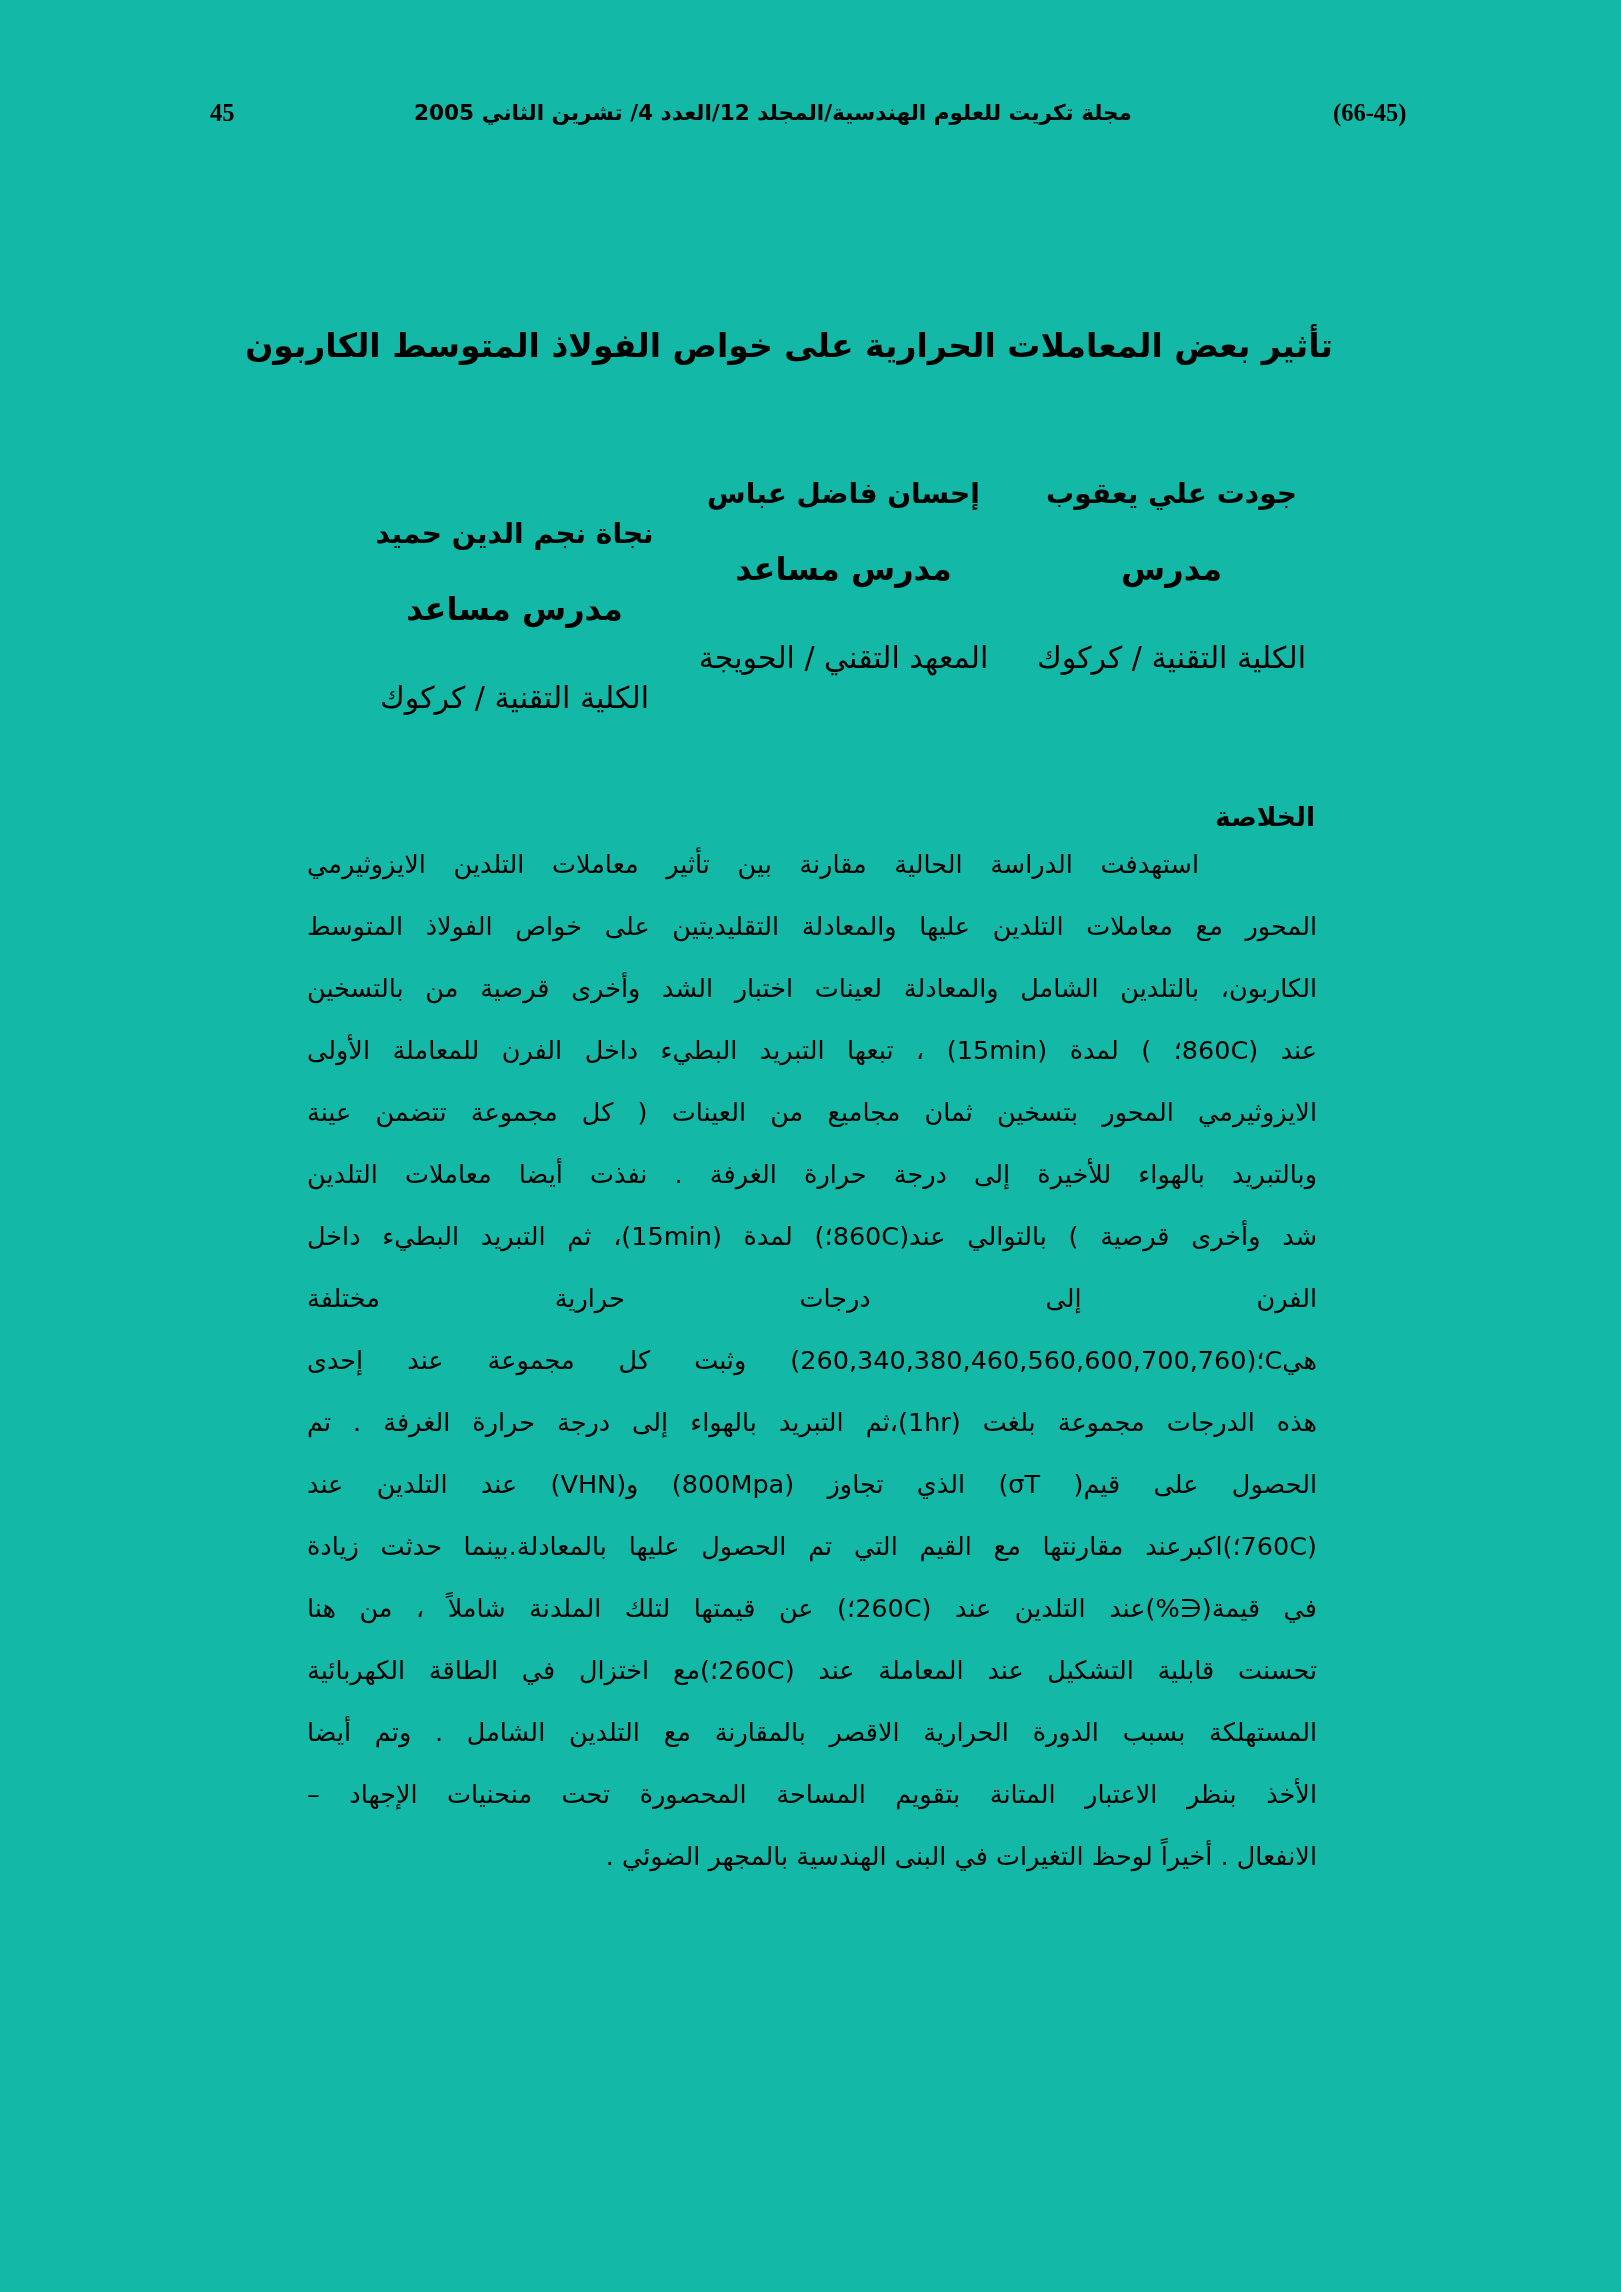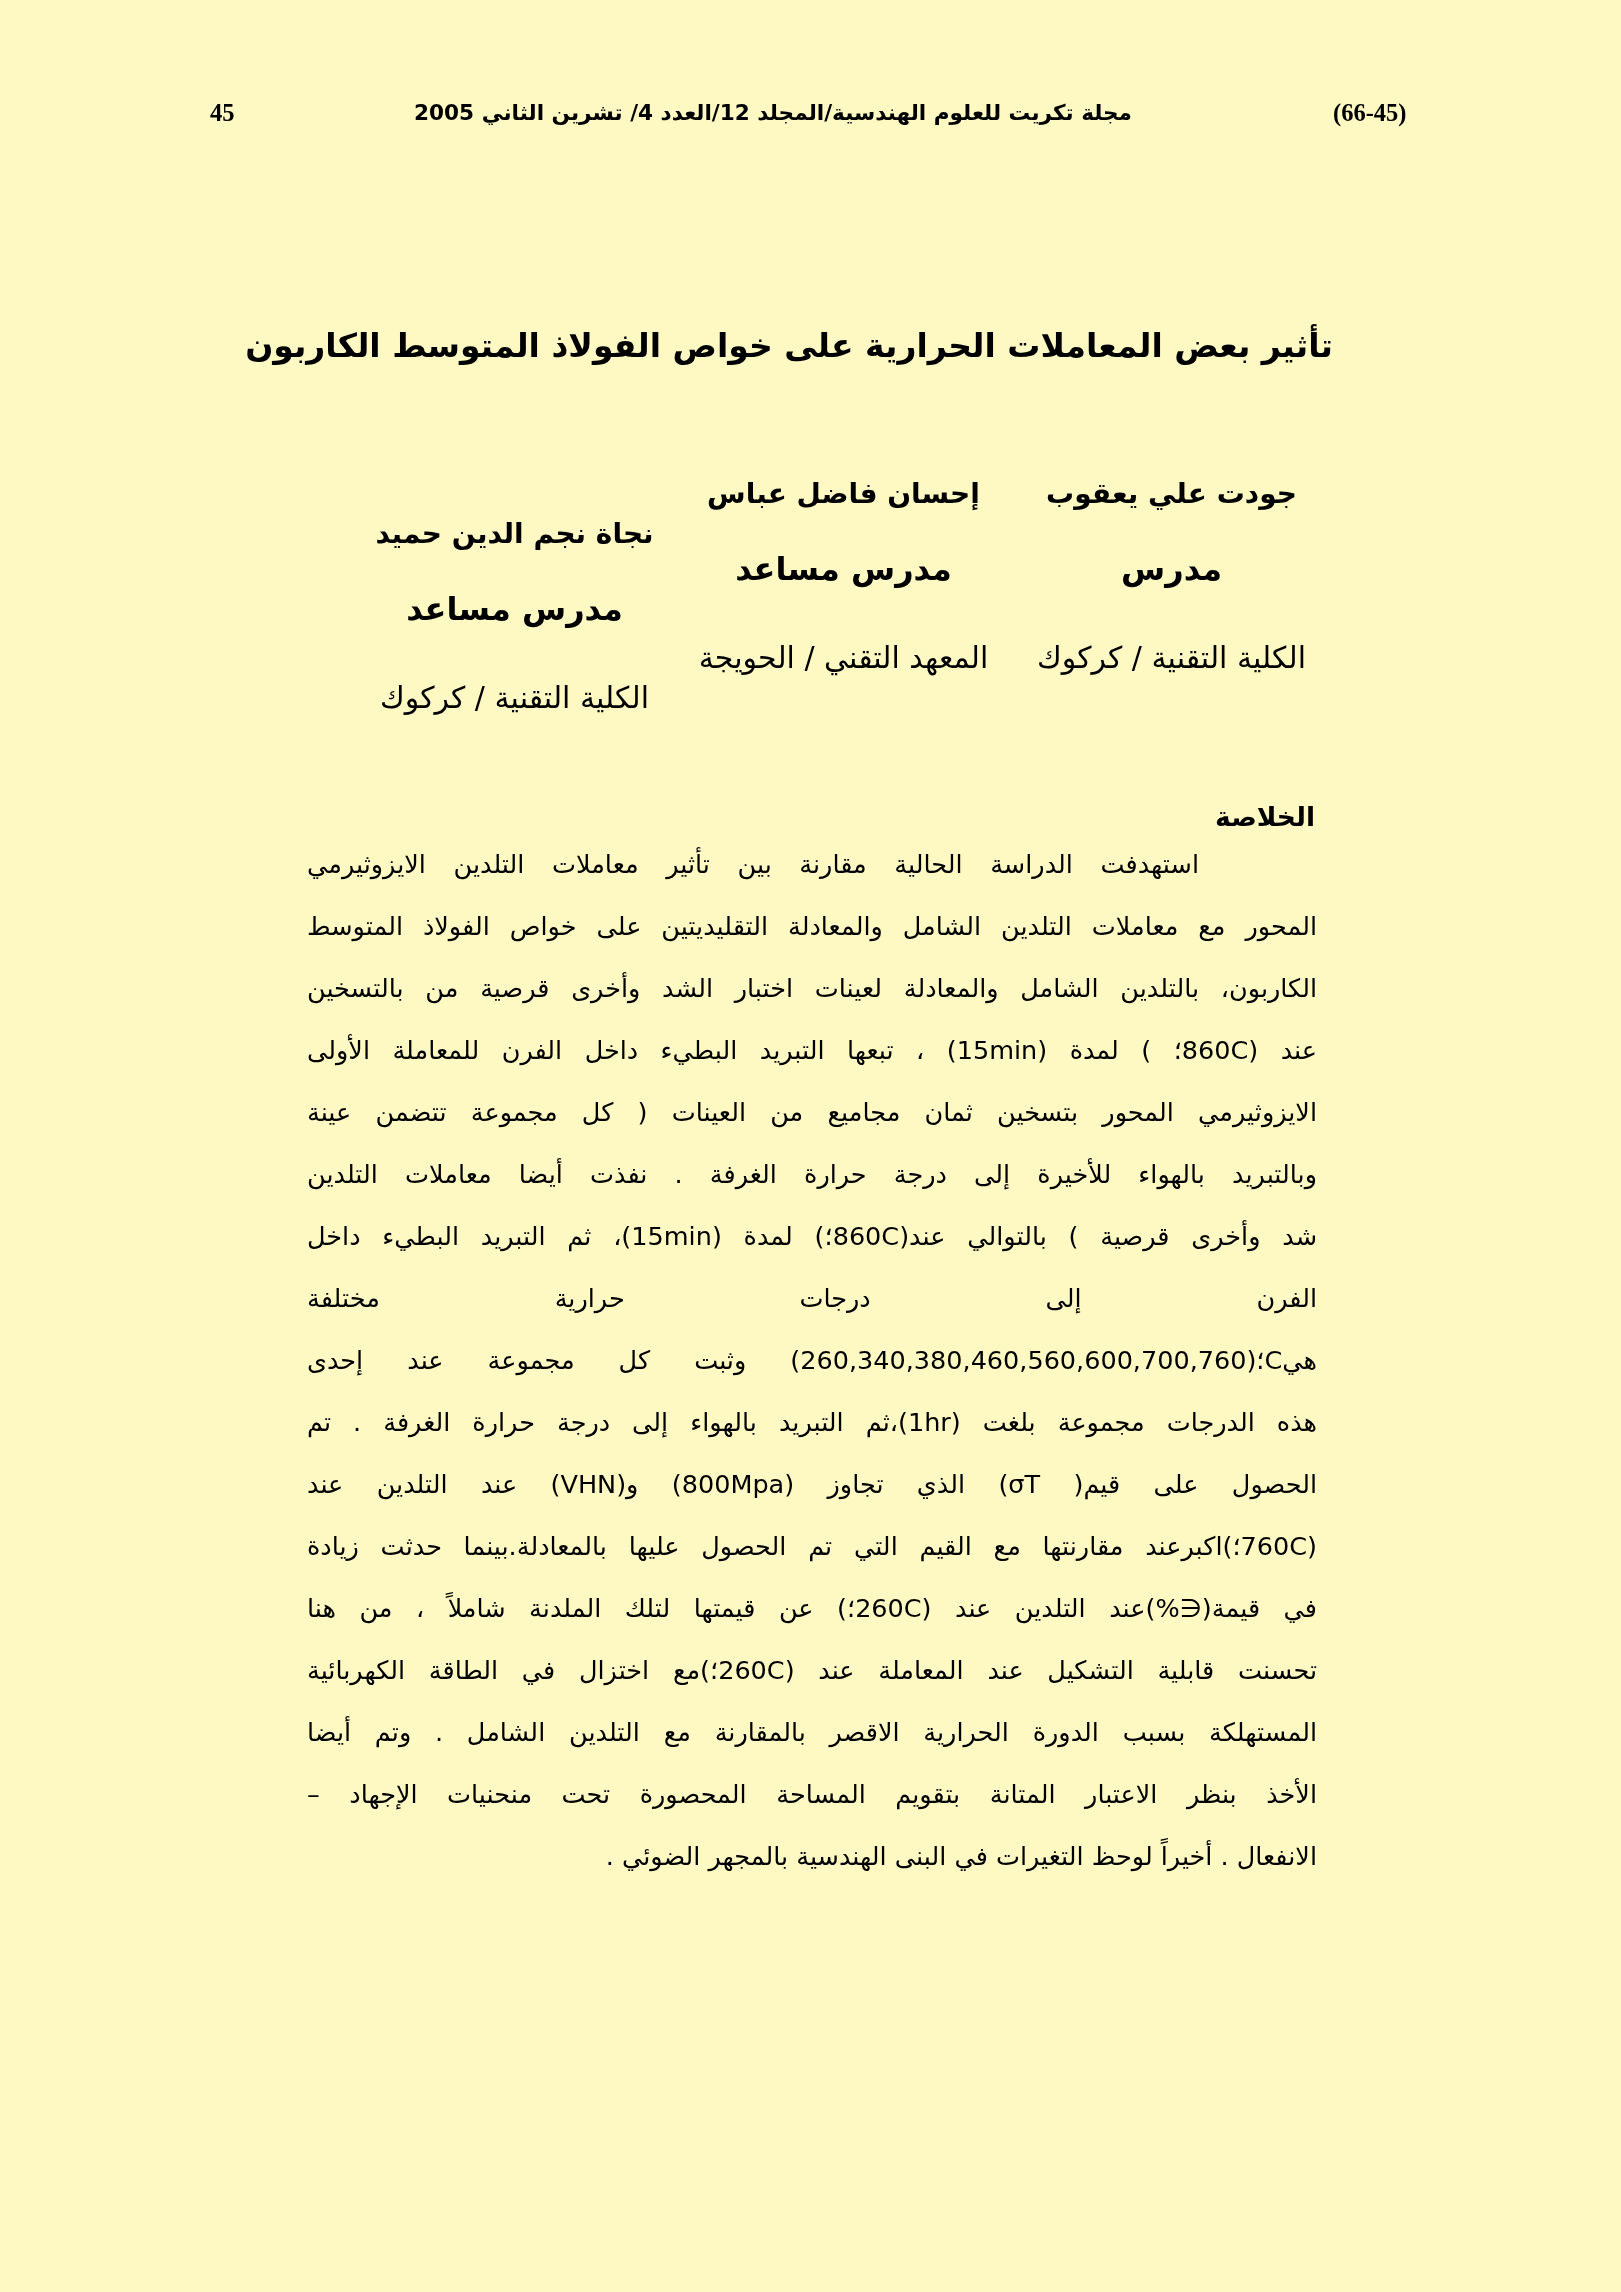--- a/index.html
+++ b/index.html
@@ -11,21 +11,21 @@
     width: 1621px;
     height: 2293px;
     position: relative;
     overflow: hidden;
     color: #000000;
     font-family: "DejaVu Sans", "Liberation Sans", sans-serif;
   }
   .page {
     position: absolute;
     inset: 0;
-    background: #fef9c3;
+    background: #14b8a6;
   }
   
   .hdr {
     position: absolute;
     top: 96px;
     font-weight: bold;
     font-size: 24.5px;
     line-height: 33px;
     white-space: nowrap;
   }
@@ -160,21 +160,21 @@
       <div class="author-name">نجاة نجم الدين حميد</div>
       <div class="author-role">مدرس مساعد</div>
       <div class="author-aff">الكلية التقنية / كركوك</div>
     </div>
   </div>
 
   <div class="abstract-heading">الخلاصة</div>
 
   <div class="abstract-body">
     <div class="abs-line first">استهدفت الدراسة الحالية مقارنة بين تأثير معاملات التلدين الايزوثيرمي</div>
-    <div class="abs-line">المحور مع معاملات التلدين الشامل والمعادلة التقليديتين على خواص الفولاذ المتوسط</div>
+    <div class="abs-line">المحور مع معاملات التلدين عليها والمعادلة التقليديتين على خواص الفولاذ المتوسط</div>
     <div class="abs-line">الكاربون، بالتلدين الشامل والمعادلة لعينات اختبار الشد وأخرى قرصية من بالتسخين</div>
     <div class="abs-line">عند (860C؛ ) لمدة (15min) ، تبعها التبريد البطيء داخل الفرن للمعاملة الأولى</div>
     <div class="abs-line">الايزوثيرمي المحور بتسخين ثمان مجاميع من العينات ( كل مجموعة تتضمن عينة</div>
     <div class="abs-line">وبالتبريد بالهواء للأخيرة إلى درجة حرارة الغرفة . نفذت أيضا معاملات التلدين</div>
     <div class="abs-line">شد وأخرى قرصية ) بالتوالي عند(860C؛) لمدة (15min)، ثم التبريد البطيء داخل</div>
     <div class="abs-line">الفرن إلى درجات حرارية مختلفة</div>
     <div class="abs-line">هيC؛(260,340,380,460,560,600,700,760) وثبت كل مجموعة عند إحدى</div>
     <div class="abs-line">هذه الدرجات مجموعة بلغت (1hr)،ثم التبريد بالهواء إلى درجة حرارة الغرفة . تم</div>
     <div class="abs-line">الحصول على قيم( σT) الذي تجاوز (800Mpa) و(VHN) عند التلدين عند</div>
     <div class="abs-line">(760C؛)اكبرعند مقارنتها مع القيم التي تم الحصول عليها بالمعادلة.بينما حدثت زيادة</div>

